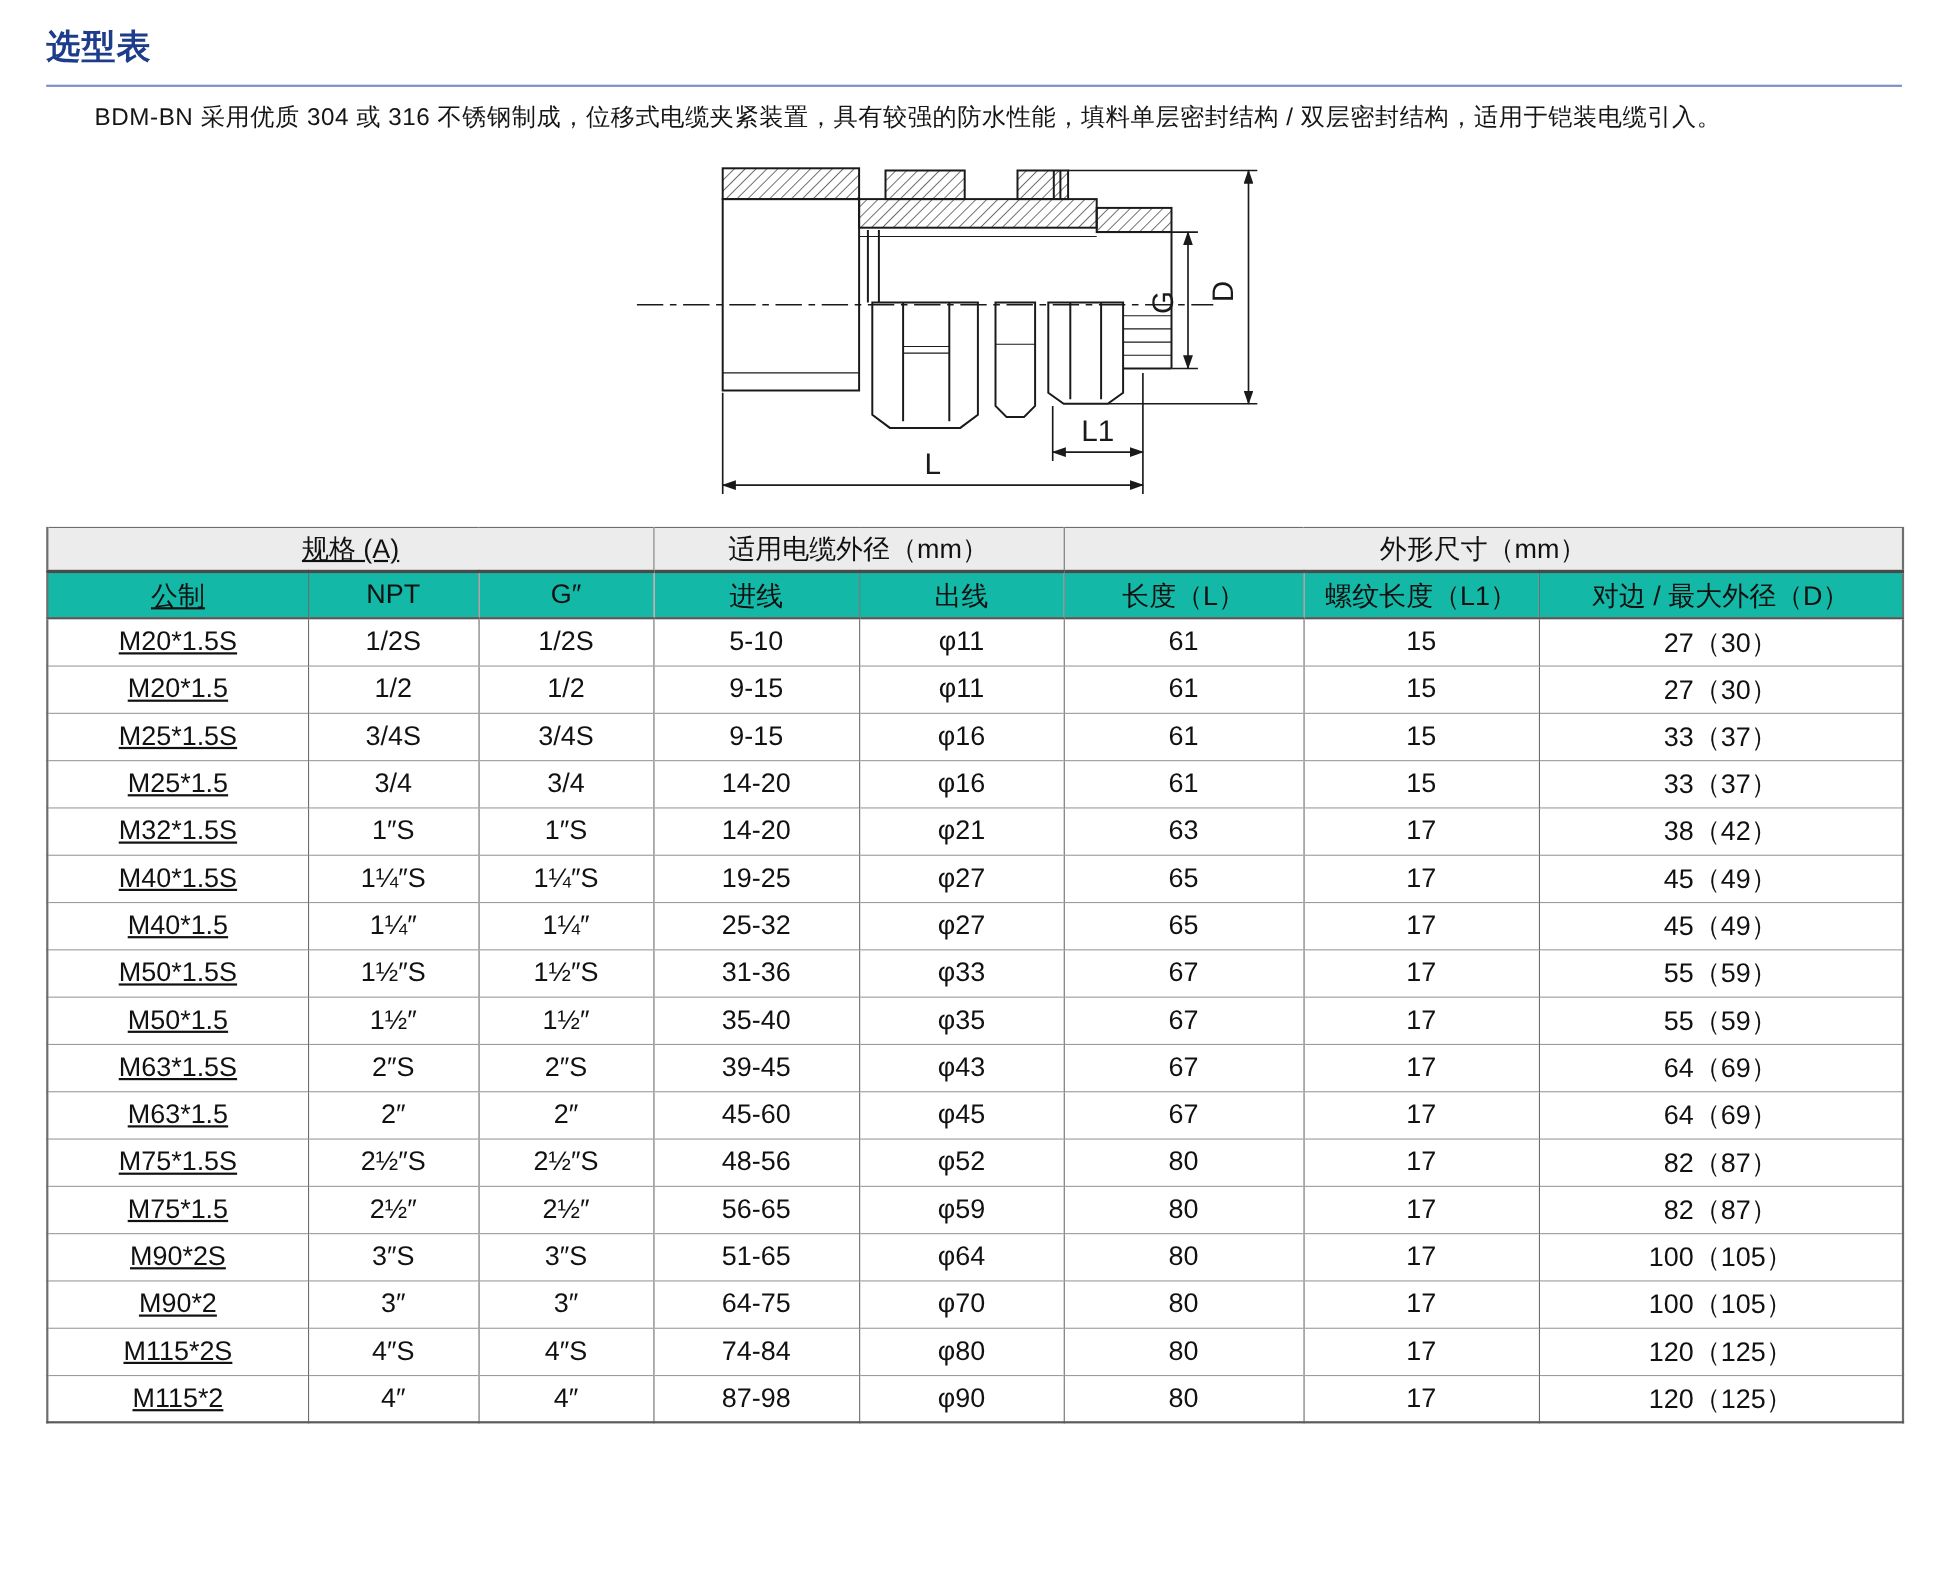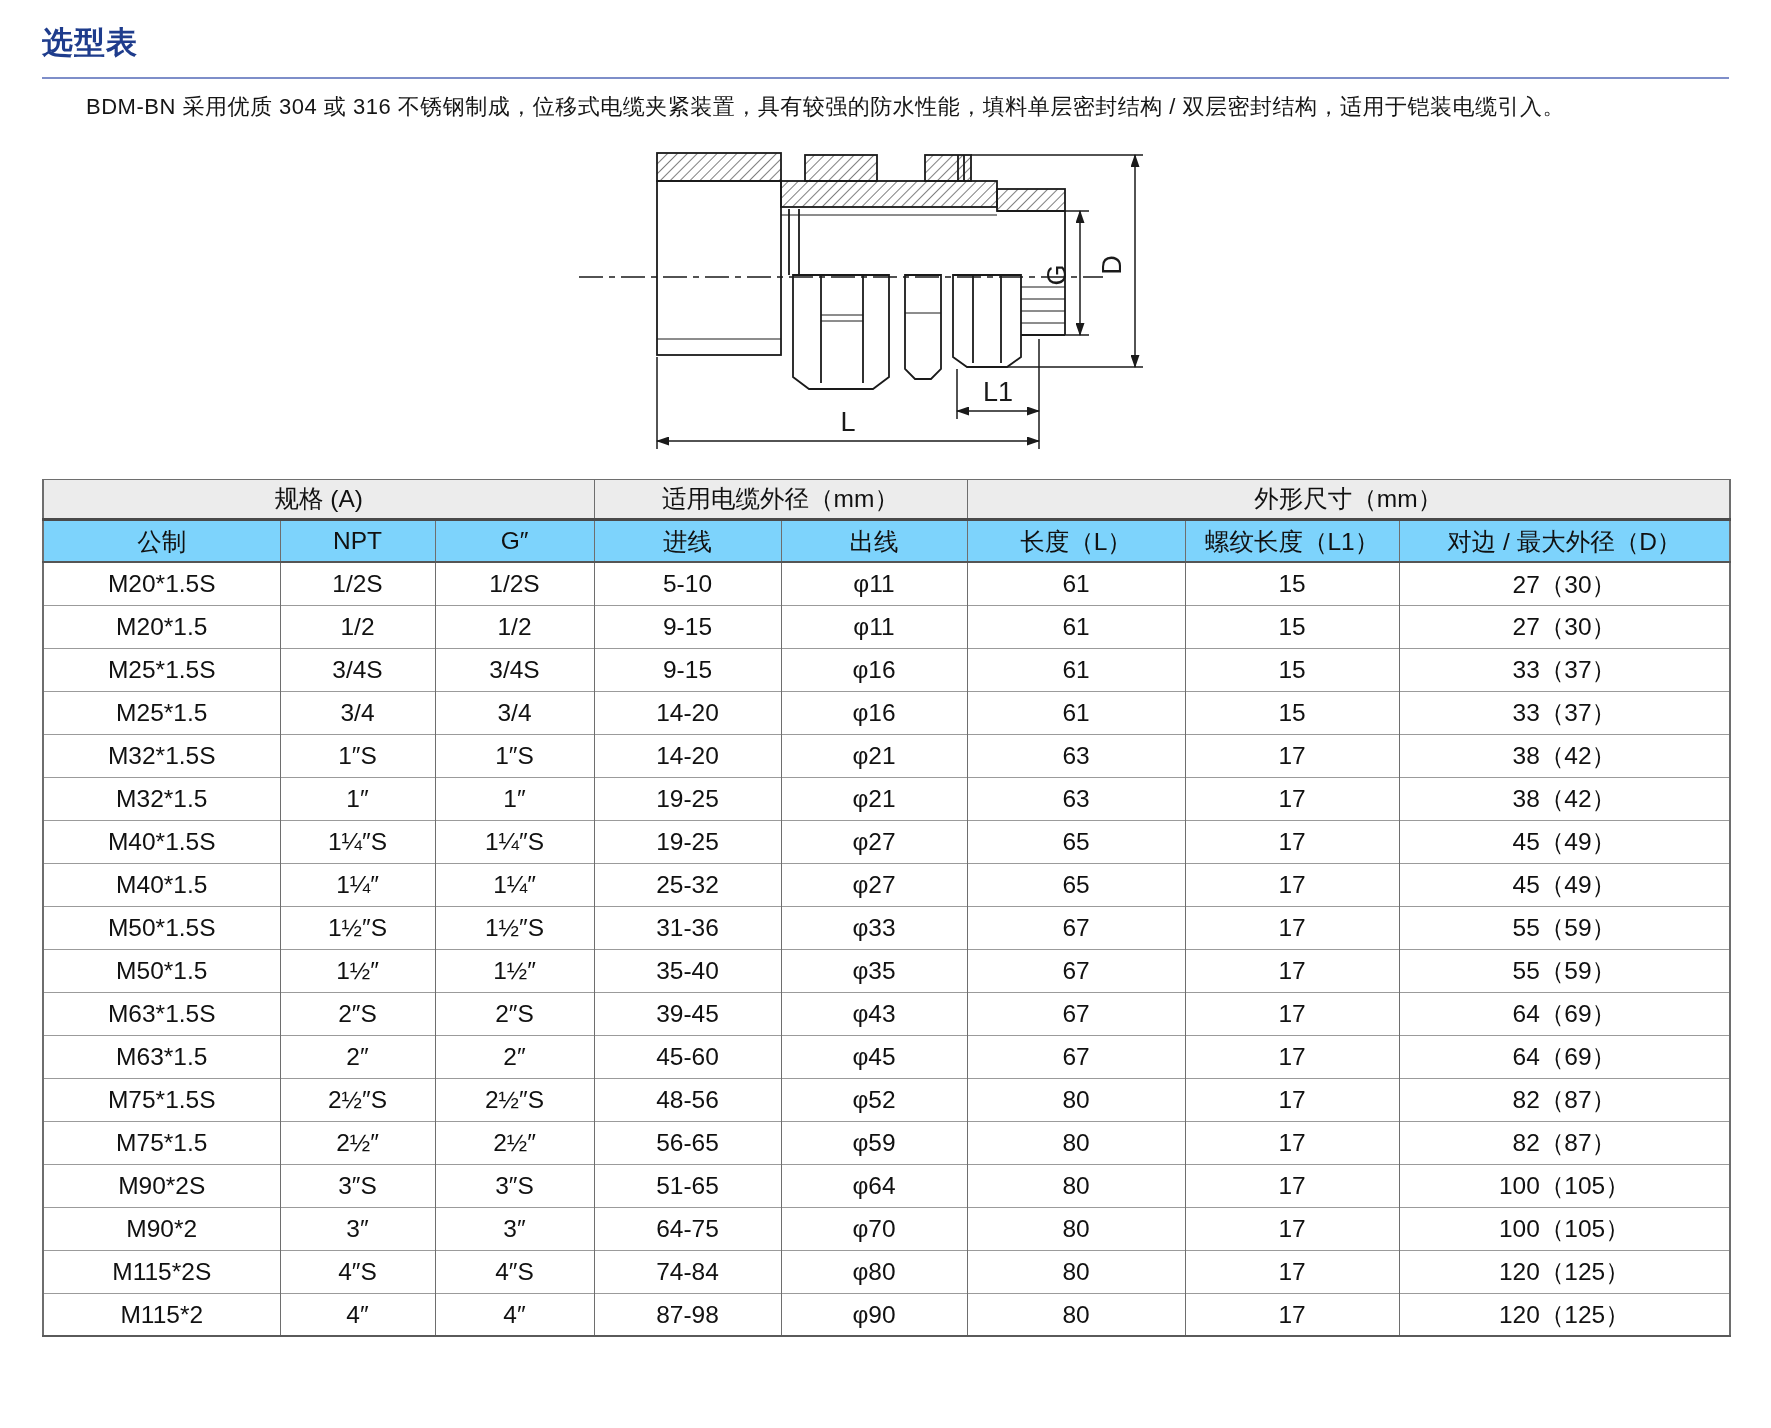--- a/index.html
+++ b/index.html
@@ -44,23 +44,23 @@
     border-top:1.5px solid #6e6e6e;
     border-bottom:2px solid #5a5a5a;
   }
   table.sel th { font-weight:400; }
   table.sel th, table.sel td {
     border-left:1.5px solid #6e6e6e;
     padding:0 4px;
     white-space:nowrap;
     overflow:hidden;
   }
-  table.sel th:first-child, table.sel td:first-child { border-left:none; }
+  table.sel th:first-child, table.sel td:first-child { border-left:none;text-decoration:underline; }
   tr.group-row th { background:#ececec; height:40px; border-bottom:3px solid #4a4a4a; }
-  tr.cols-row th  { background:#7dd3fc; height:43px; border-bottom:2.5px solid #555; }
+  tr.cols-row th  { background:#14b8a6; height:43px; border-bottom:2.5px solid #555; }
   table.sel tbody td { height:43px; background:#ffffff; }
   table.sel tbody tr + tr td { border-top:1.5px solid #9b9b9b; }
 
   col.c0 { width:237px; } col.c1 { width:155px; } col.c2 { width:159px; }
   col.c3 { width:187px; } col.c4 { width:186px; } col.c5 { width:218px; }
   col.c6 { width:214px; } col.c7 { width:331px; }
 </style>
 </head>
 <body>
 
@@ -222,30 +222,20 @@
           <td>M32*1.5S</td>
           <td>1″S</td>
           <td>1″S</td>
           <td>14-20</td>
           <td>φ21</td>
           <td>63</td>
           <td>17</td>
           <td>38（42）</td>
         </tr>
         <tr>
-          <td>M32*1.5</td>
-          <td>1″</td>
-          <td>1″</td>
-          <td>19-25</td>
-          <td>φ21</td>
-          <td>63</td>
-          <td>17</td>
-          <td>38（42）</td>
-        </tr>
-        <tr>
           <td>M40*1.5S</td>
           <td>1¼″S</td>
           <td>1¼″S</td>
           <td>19-25</td>
           <td>φ27</td>
           <td>65</td>
           <td>17</td>
           <td>45（49）</td>
         </tr>
         <tr>

